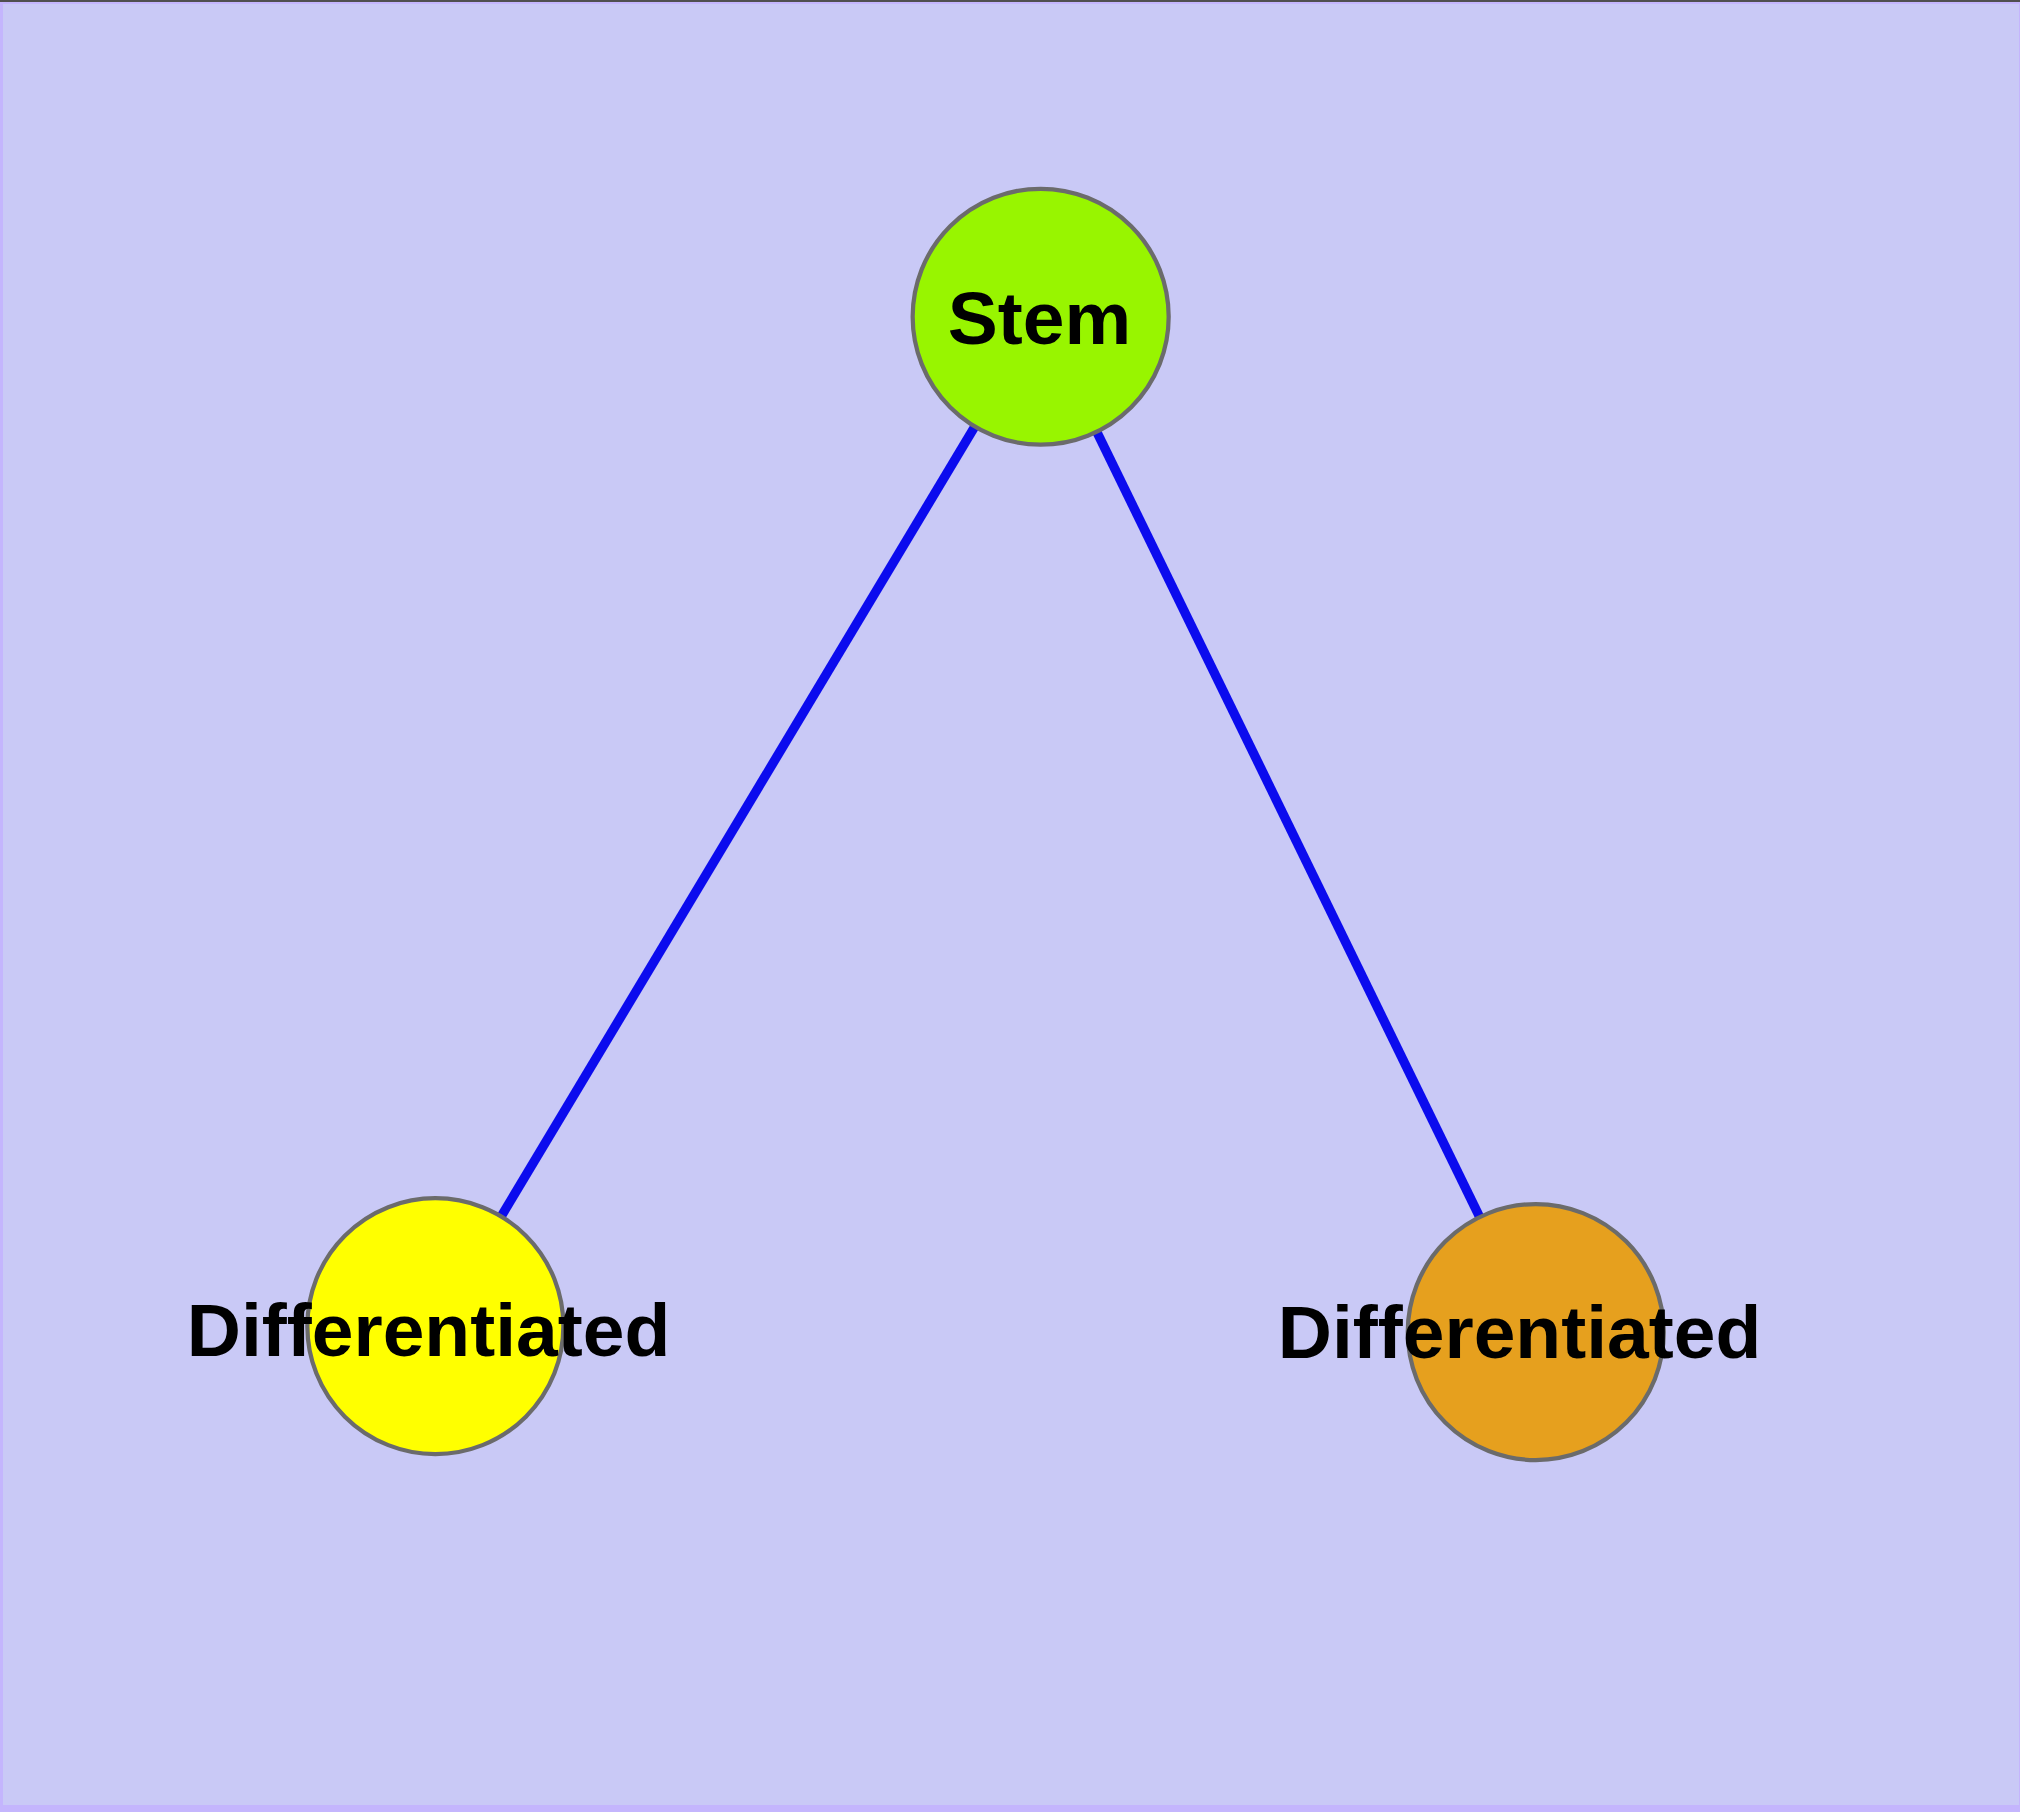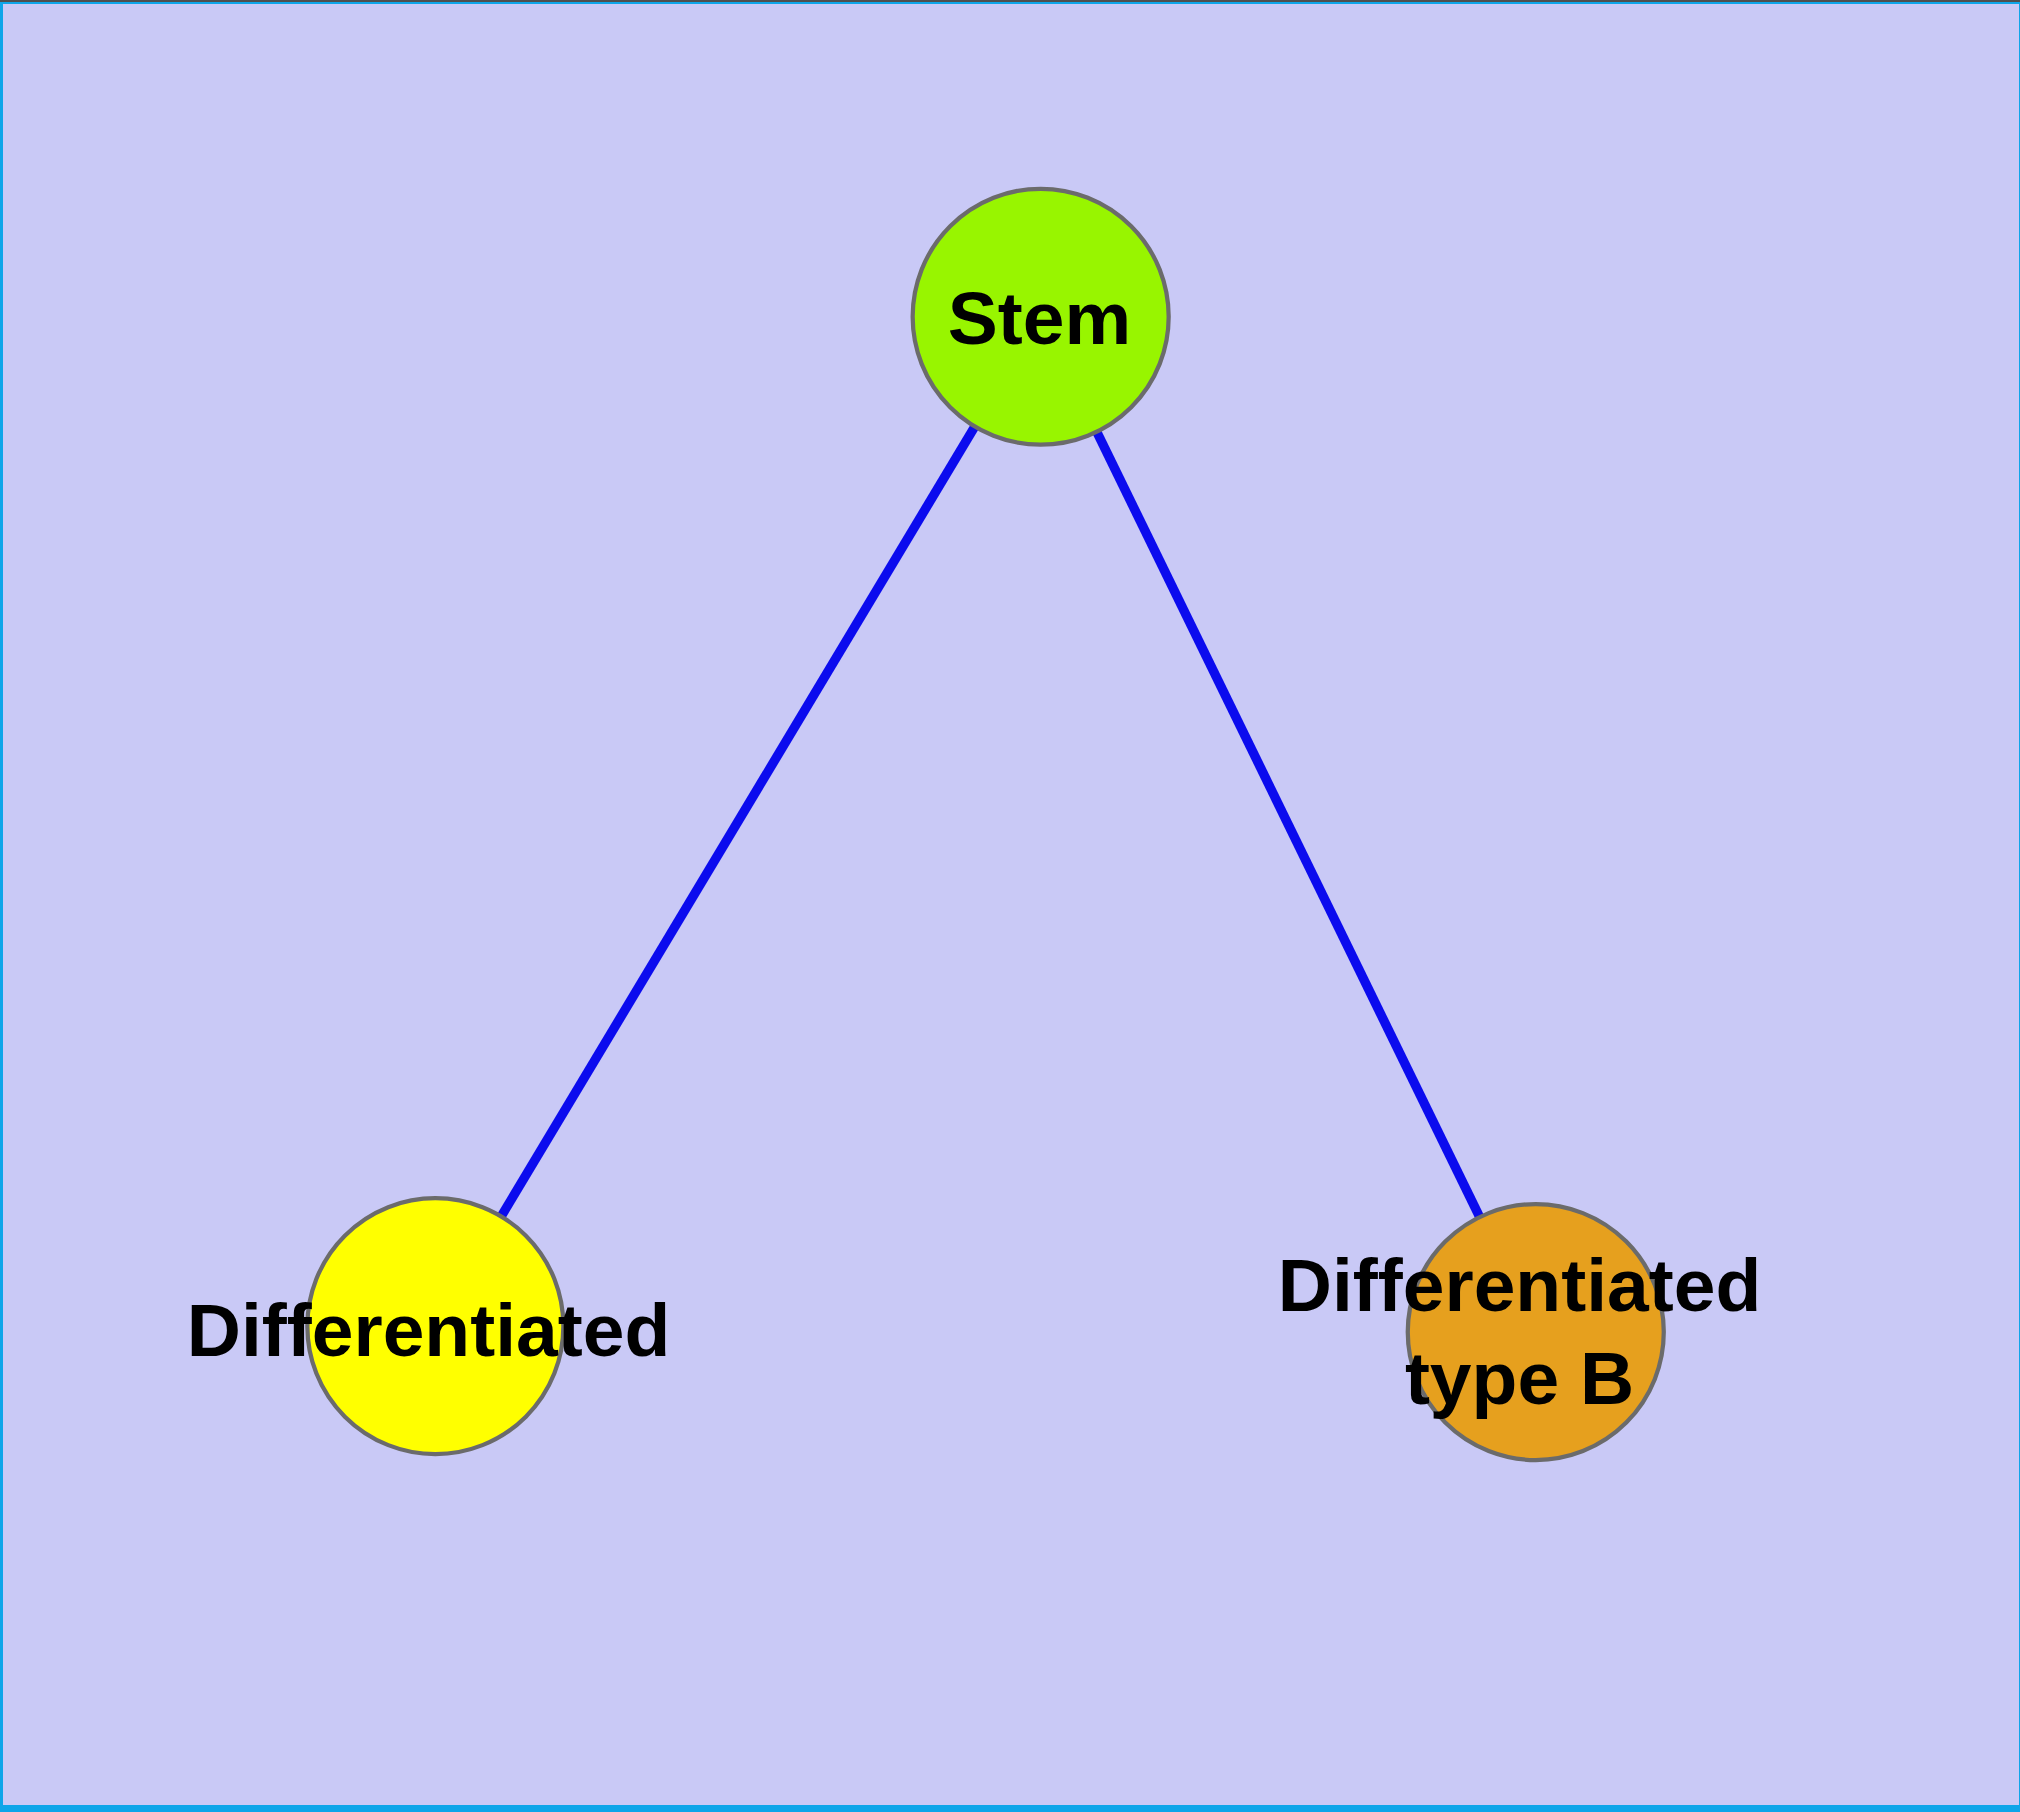--- a/index.html
+++ b/index.html
@@ -8,21 +8,21 @@
     width: 2021px;
     height: 1812px;
     overflow: hidden;
     background: #ffffff;
     font-family: "Liberation Sans", sans-serif;
   }
   .screen {
     position: relative;
     width: 2021px;
     height: 1812px;
-    background: #0ea5e9;
+    background: #c4b5fd;
   }
   .top-border {
     position: absolute;
     top: 0; left: 0; right: 0;
     height: 1.7px;
     background: #4f4f4f;
   }
   .canvas {
     position: absolute;
     top: 4.2px; left: 2.5px; right: 2.5px; bottom: 6.8px;
@@ -68,18 +68,17 @@
     <div class="node-label" style="left: 1037px; top: 314px; color: rgb(0, 0, 0);">
       <span>Stem</span>
     </div>
 
     <div class="node-label" style="left: 426px; top: 1326px; color: rgb(0, 0, 0);">
       <span>Differentiated</span>
     </div>
 
     <div class="node-label" style="left: 1517px; top: 1328px; color: rgb(0, 0, 0);">
       <span>Differentiated</span>
-      <span>type B</span>
     </div>
 
   </div>
 </div>
 
 
 </body></html>

